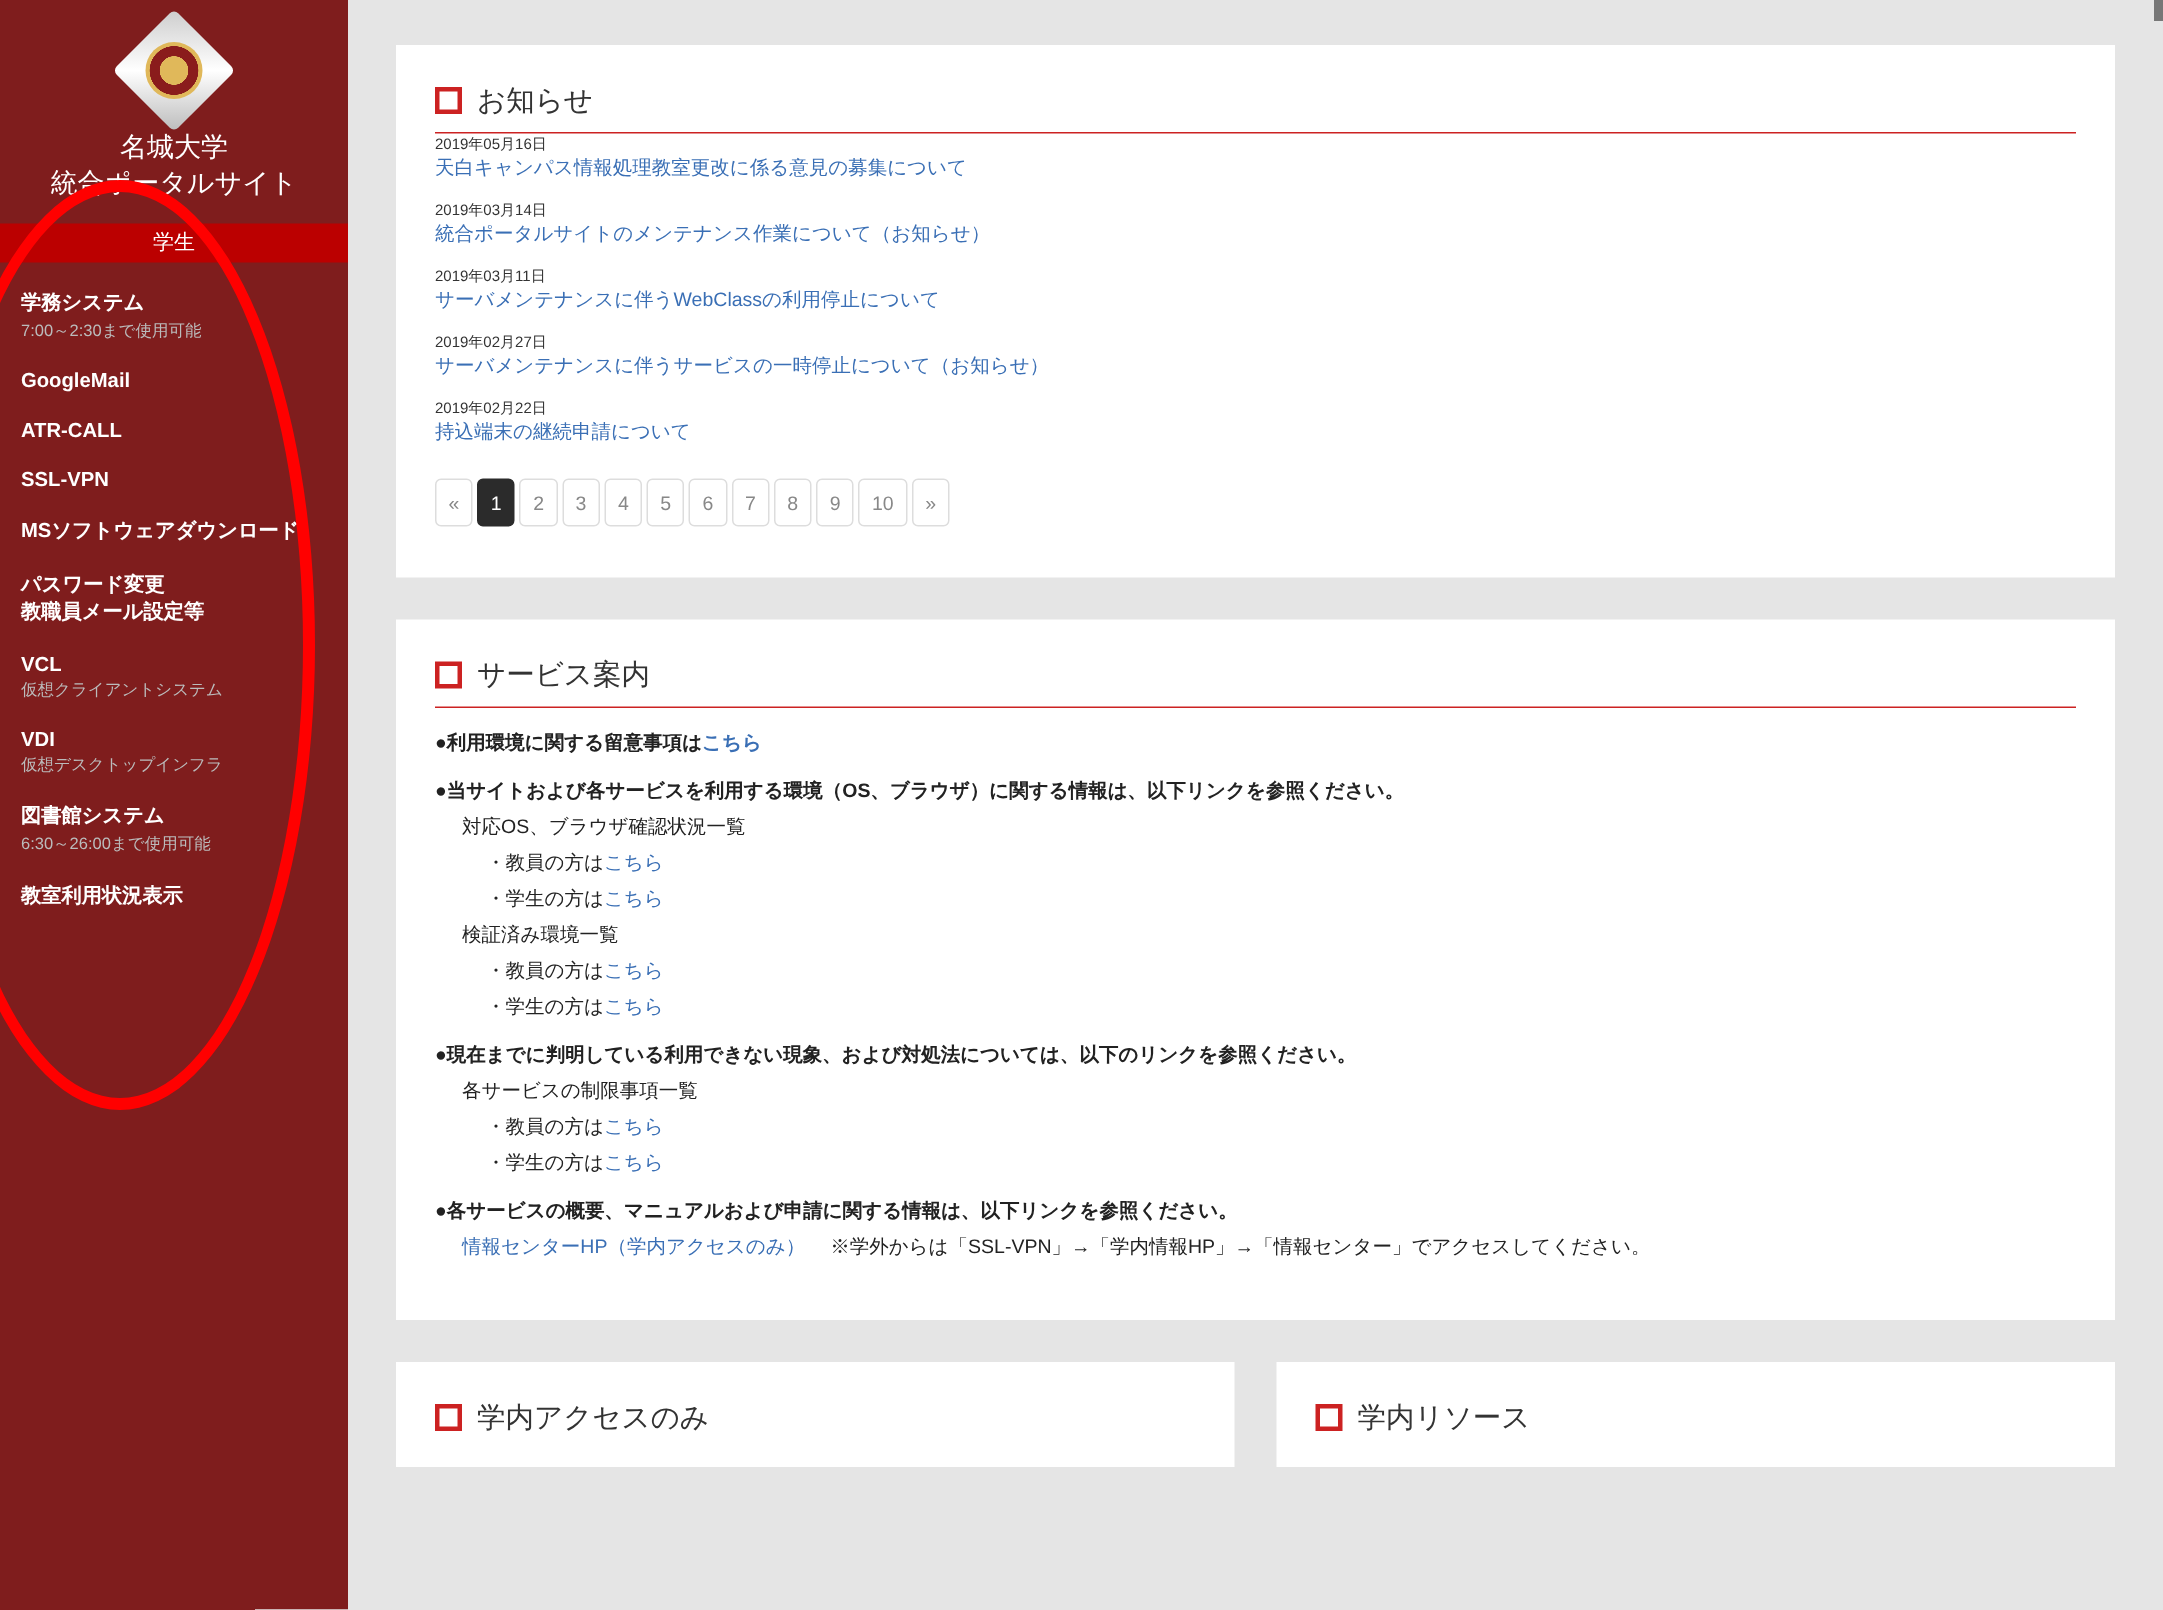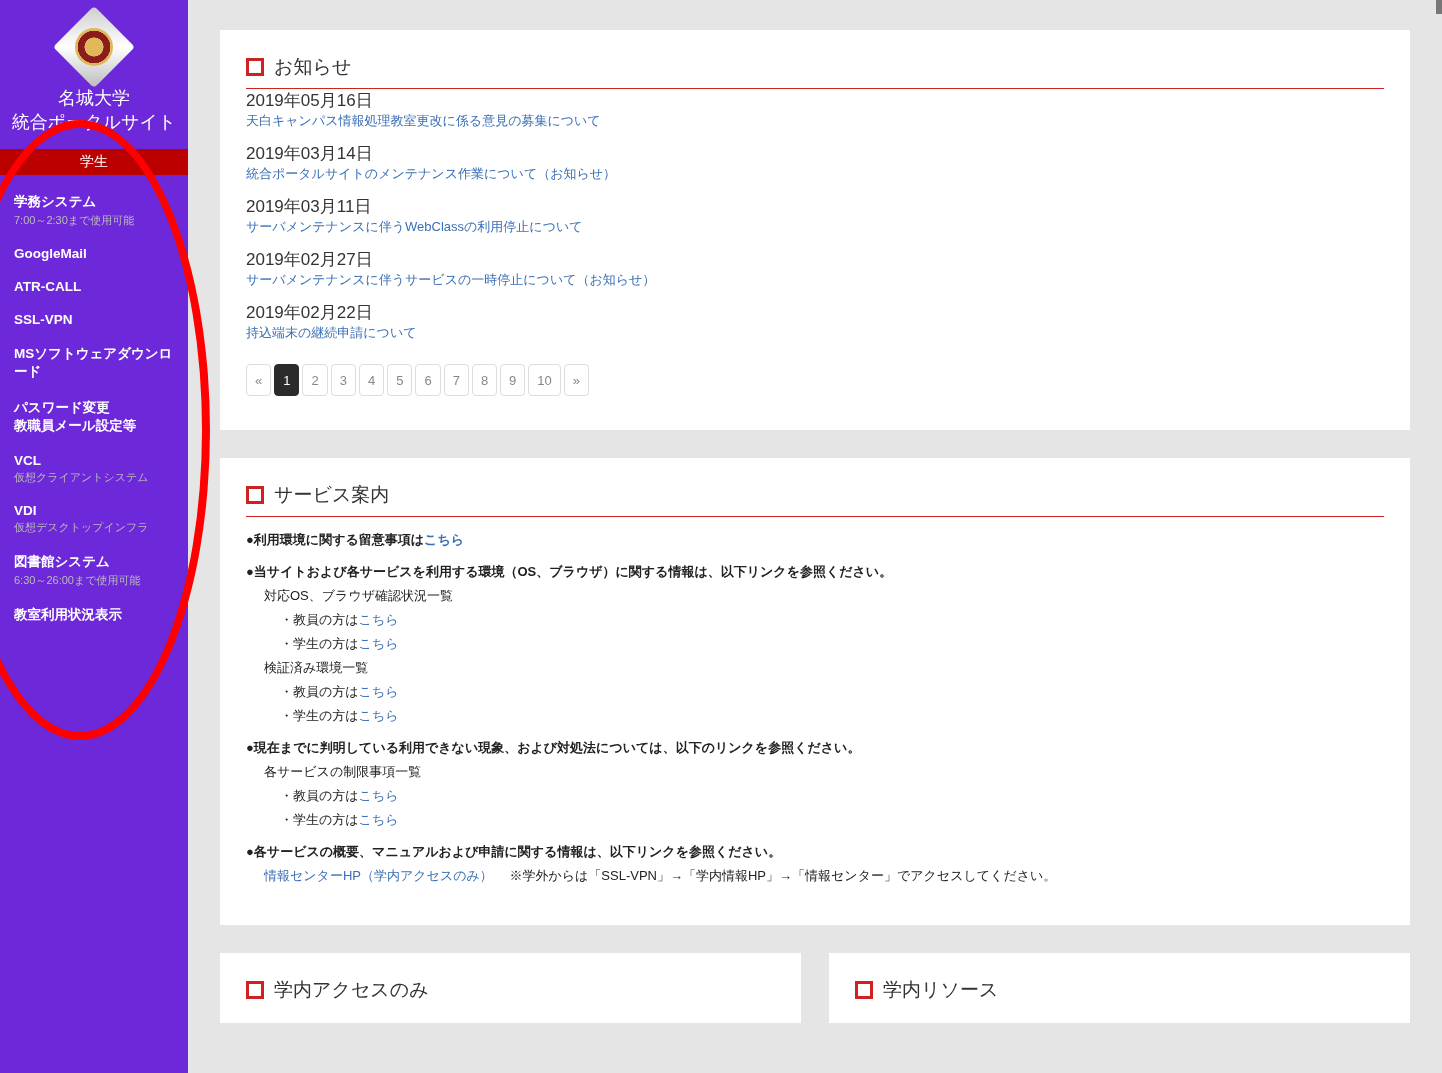--- a/index.html
+++ b/index.html
@@ -7,22 +7,22 @@
       font-family: 'Hiragino Kaku Gothic Pro', 'Meiryo', sans-serif;
       background: #e5e5e5;
       font-size: 13px;
     }
     .app {
       display: flex;
       min-height: 100vh;
     }
     
     .sidebar {
-      width: 188px;
-      background: #6d28d9;
+      width: 232px;
+      background: #7f1d1d;
       flex-shrink: 0;
       color: #fff;
     }
     .logo-block {
       text-align: center;
       padding: 18px 10px 8px;
     }
     .logo-diamond {
       width: 58px; height: 58px;
       background: linear-gradient(135deg,#ccc,#fff,#bbb);
@@ -88,21 +88,21 @@
       border: 3px solid #c22;
       margin-right: 10px;
       display: inline-block;
     }
     .card-title {
       font-size: 19px;
       color: #333;
       font-weight: normal;
     }
     .news-item { margin-bottom: 12px; }
-    .news-date { font-size: 17px; color: #333; }
+    .news-date { font-size: 10px; color: #333; }
     .news-link { color: #3a6fb5; text-decoration: none; font-size: 13px; cursor: pointer; }
     .pagination { margin-top: 22px; display: flex; gap: 3px; }
     .page-btn {
       min-width: 22px;
       height: 32px;
       padding: 0 8px;
       border: 1px solid #ddd;
       background: #fff;
       border-radius: 4px;
       color: #888;

